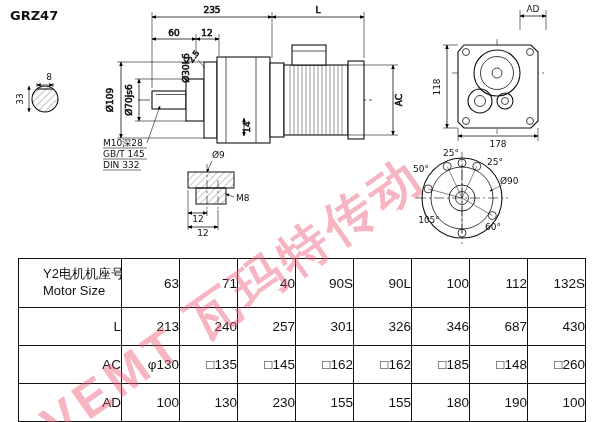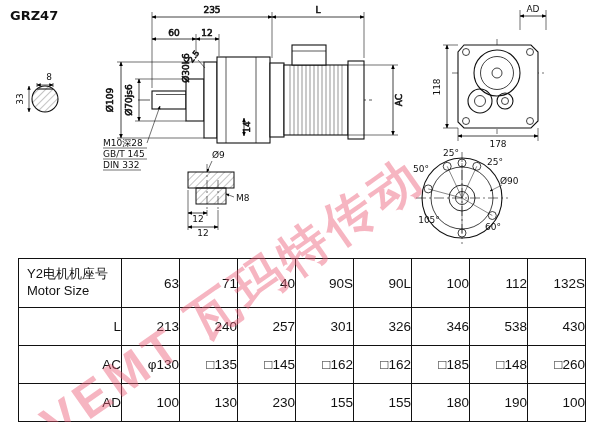--- a/index.html
+++ b/index.html
@@ -6,21 +6,21 @@
   body{width:600px;height:422px;position:relative;overflow:hidden;
        font-family:"Liberation Sans","DejaVu Sans",sans-serif;color:#111;}
   svg{position:absolute;left:0;top:0;}
   svg text{font-family:"DejaVu Sans","Liberation Sans",sans-serif;fill:#111;}
   .t9{font-size:9px;} .t8{font-size:8px;} .t13{font-size:13px;font-weight:600;}
   .table-wrap{position:absolute;left:18px;top:258px;z-index:2;}
   table{border-collapse:collapse;table-layout:fixed;width:567px;}
   td{border:1.3px solid #111;text-align:right;font-size:13.5px;padding:0;
      overflow:hidden;white-space:nowrap;}
   tr.hdr td{height:48px;} tr.row td{height:37px;}
-  td.lblcell{text-align:left;padding-left:8px;font-size:13px;line-height:1.3;}
+  td.lblcell{text-align:left;padding-left:24px;font-size:13px;line-height:1.3;}
   .wm{position:absolute;left:28px;top:402px;z-index:5;pointer-events:none;
       font-size:50px;font-weight:700;letter-spacing:5px;white-space:nowrap;
       color:rgba(236,92,118,0.45);transform:rotate(-35deg);transform-origin:0 0;}
 </style>
 </head>
 <body>
 
 <svg width="600" height="258" viewBox="0 0 600 258">
   <defs>
     <marker id="arw" viewBox="0 0 10 10" refX="9" refY="5" markerWidth="6" markerHeight="6" orient="auto-start-reverse">
@@ -236,21 +236,21 @@
       <td>132S</td>
     </tr>
     <tr class="row">
       <td>L</td>
       <td>213</td>
       <td>240</td>
       <td>257</td>
       <td>301</td>
       <td>326</td>
       <td>346</td>
-      <td>538</td>
+      <td>687</td>
       <td>430</td>
     </tr>
     <tr class="row">
       <td>AC</td>
       <td>φ130</td>
       <td>□135</td>
       <td>□145</td>
       <td>□162</td>
       <td>□162</td>
       <td>□185</td>

